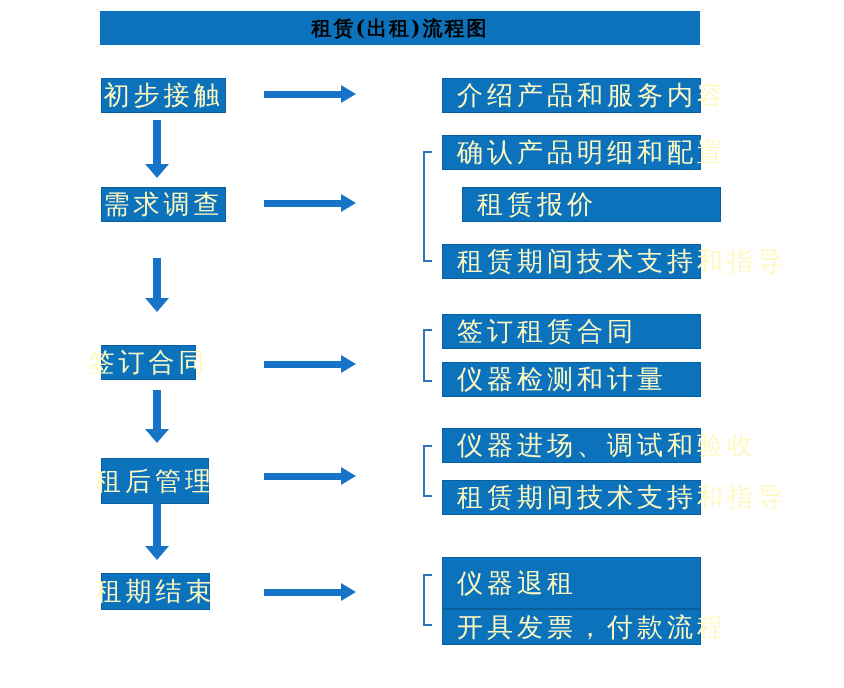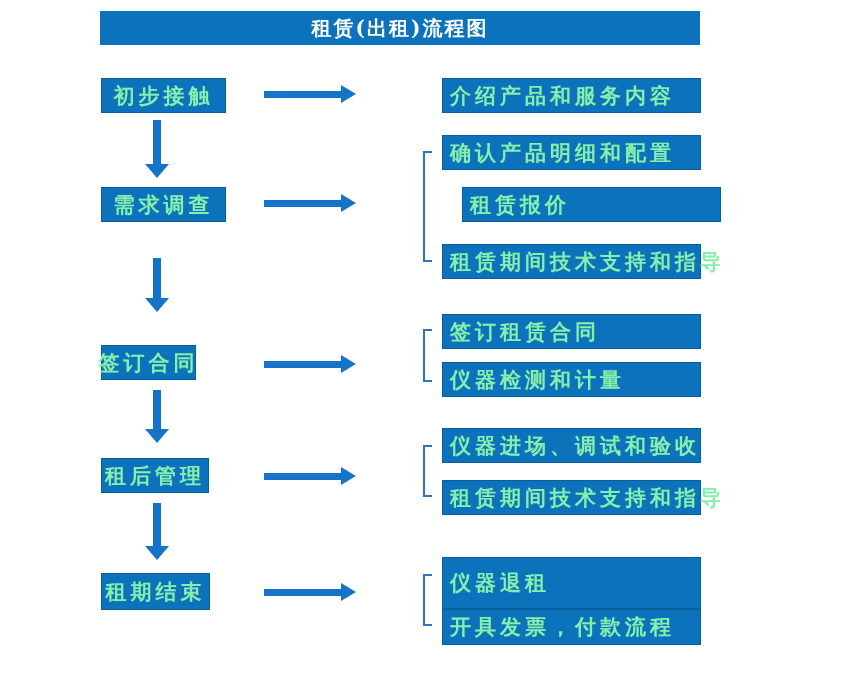--- a/index.html
+++ b/index.html
@@ -14,53 +14,53 @@
     height: 688px;
     background: #ffffff;
     overflow: hidden;
   }
   
   .titlebar {
     position: absolute;
     left: 100px; top: 11px;
     width: 600px; height: 34px;
     background: #0c72bb;
-    color: #ffffff;
+    color: #000000;
     font-weight: bold;
     font-size: 20px;
     letter-spacing: 2px;
     display: flex;
     align-items: center;
     justify-content: center;
   }
   
   .box {
     position: absolute;
     background: #0c72bb;
     border: 1px solid rgba(8, 70, 120, 0.45);
     box-sizing: border-box;
-    color: #86efac;
-    font-weight: bold;
-    font-size: 21px;
+    color: #fef9c3;
+    font-weight: normal;
+    font-size: 26px;
     letter-spacing: 4px;
     display: flex;
     align-items: center;
     white-space: nowrap;
   }
   .lbox { left: 101px; justify-content: center; }
   .lb1 { top: 78px;  width: 125px; height: 35px; }
   .lb2 { top: 187px; width: 125px; height: 35px; }
   .lb3 { top: 345px; width: 95px; height: 35px; }
-  .lb4 { top: 458px; width: 108px; height: 35px; }
+  .lb4 { top: 458px; width: 108px; height: 46px; }
   .lb5 { top: 573px; width: 109px; height: 37px; }
 
   .rbox {
     left: 442px;
     width: 259px; height: 35px;
-    padding-left: 7px;
+    padding-left: 14px;
   }
   .rb1  { top: 78px; }
   .rb2  { top: 135px; }
   .rb3  { top: 187px; margin-left: 20px; }
   .rb4  { top: 244px; }
   .rb5  { top: 314px; }
   .rb6  { top: 362px; }
   .rb7  { top: 428px; }
   .rb8  { top: 480px; }
   .rb9  { top: 557px; height: 52px; }

